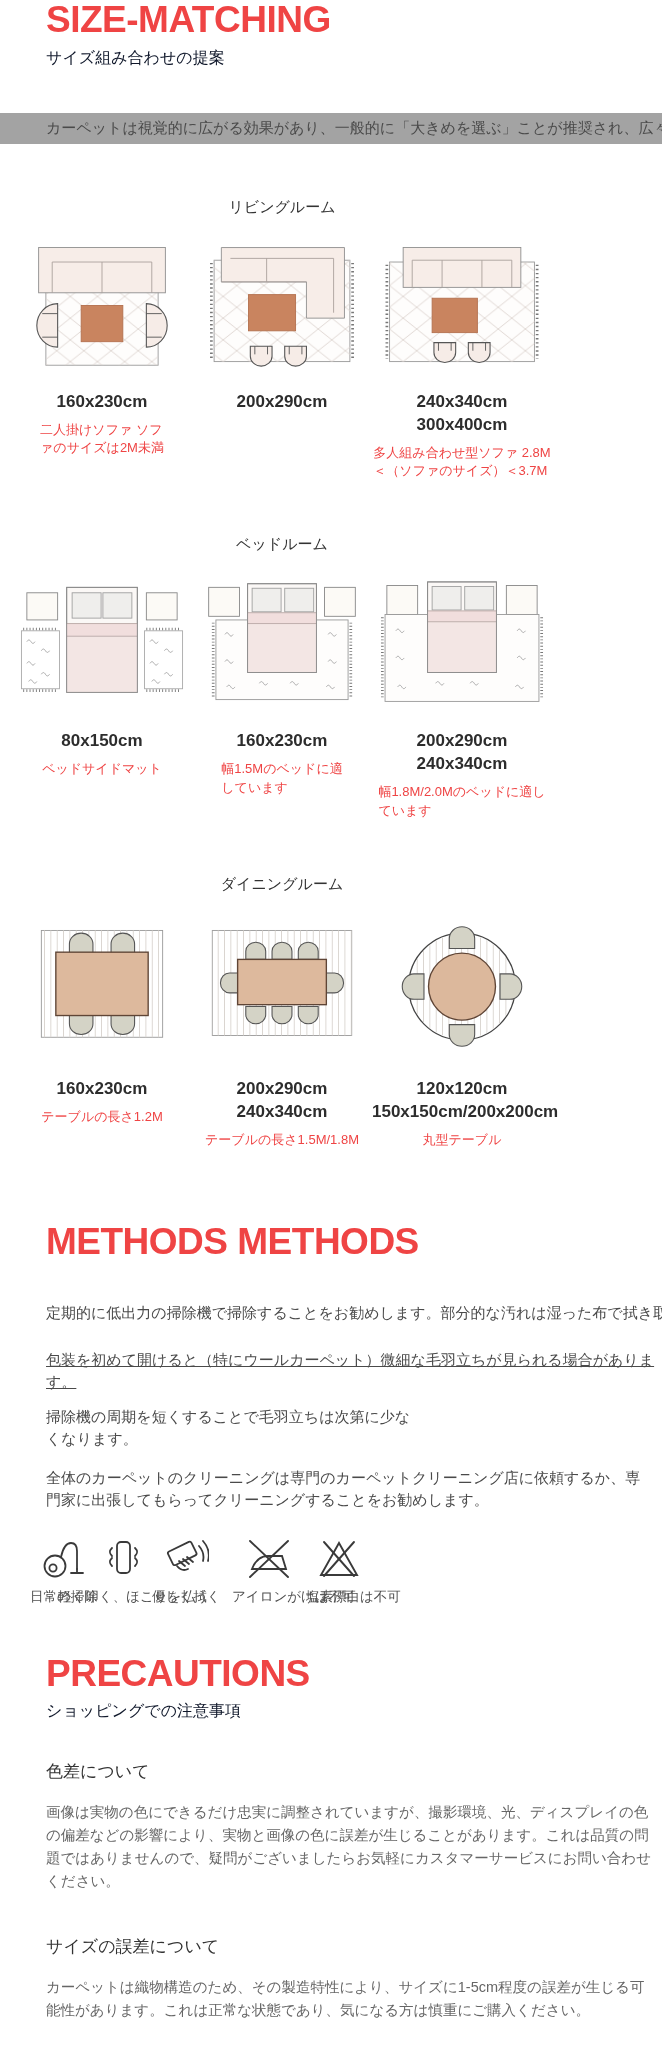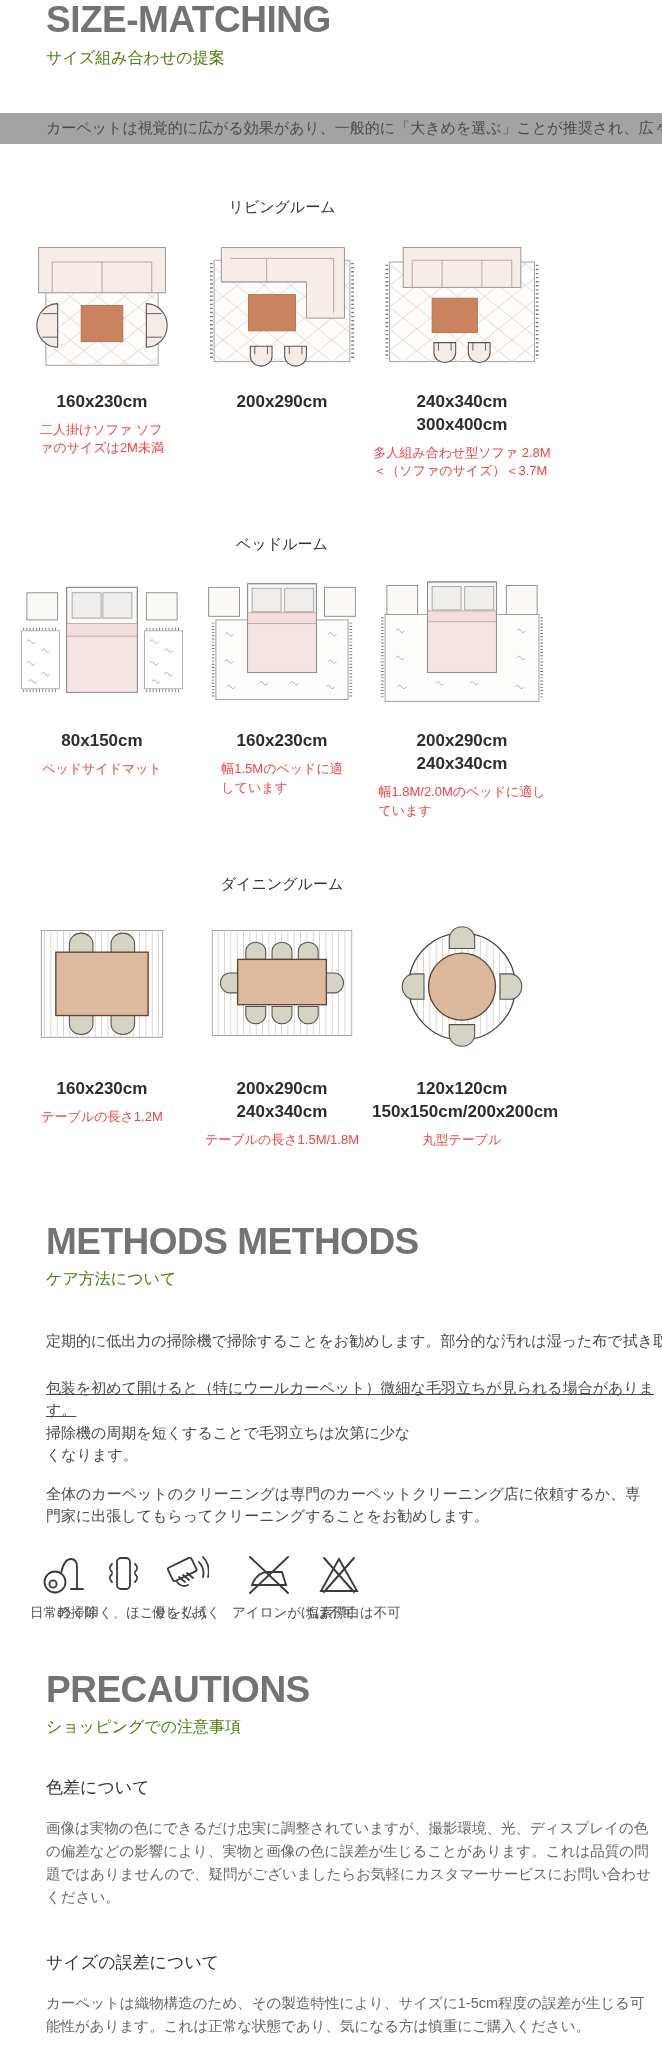--- a/index.html
+++ b/index.html
@@ -1,42 +1,42 @@
 <!DOCTYPE html>
 <html><head>
 <meta charset="utf-8">
 <style>
   html,body{margin:0;padding:0;}
   body{
     width:662px;height:2048px;overflow:hidden;background:#ffffff;
     font-family:"Liberation Sans","DejaVu Sans",sans-serif;color:#333;
   }
   .h1{
-    margin:0 0 0 46px;font-size:37px;font-weight:800;color:#737373;
+    margin:0 0 0 46px;font-size:37px;font-weight:800;color:#ef4444;
     letter-spacing:-0.5px;line-height:1.1;
   }
-  .subtitle{margin:7px 0 0 46px;font-size:16px;color:#4d7c0f;}
+  .subtitle{margin:7px 0 0 46px;font-size:16px;color:#0f172a;}
   .intro{
     margin-top:44px;padding:6px 0 6px 46px;background:#a3a3a3;
     font-size:15px;color:#4a4a4a;white-space:nowrap;overflow:hidden;
   }
   .rooms{width:540px;margin-left:12px;}
   .room-label{margin-top:54px;text-align:center;font-size:15px;color:#333;}
   .diagram-row{display:flex;margin-top:24px;}
   .col{width:180px;text-align:center;}
   .size{margin-top:12px;font-size:17px;font-weight:bold;color:#2d2d2d;line-height:1.35;}
   .cap{
     margin-top:7px;font-size:13px;color:#ef4444;line-height:1.45;
     white-space:pre-line;display:inline-block;text-align:left;
   }
   .cap-wrap{margin-top:0;}
   .npara{margin:0 0 0 46px;font-size:15px;color:#4a4a4a;line-height:1.5;}
   .np1{margin-top:40px;white-space:nowrap;overflow:hidden;}
   .np2{margin-top:24px;text-decoration:underline;}
-  .np3{white-space:pre-line;}
+  .np3{margin-top:12px;white-space:pre-line;}
   .np4{margin-top:16px;max-width:600px;}
   .icons-row{position:relative;margin-top:24px;height:92px;}
   .cicon{position:absolute;top:0;}
   .ilabel{position:absolute;top:52px;font-size:13.5px;color:#4f4f4f;white-space:nowrap;}
   .il1{left:30px;}.il2{left:58px;}.il3{left:152px;}.il4{left:232px;}.il5{left:306px;}
   .psec-head{margin:42px 0 0 46px;font-size:17px;font-weight:500;color:#333;}
   .pbody{margin:18px 0 0 46px;max-width:606px;font-size:14.5px;color:#666;line-height:1.58;}
   svg{display:block;margin:0 auto;}
 </style>
 </head>
@@ -326,21 +326,20 @@
         <div class="size">120x120cm</div>
         <div class="size" style="margin-top:0">150x150cm/200x200cm</div>
         <div class="cap-wrap"><span class="cap">丸型テーブル</span></div>
       </div>
     </div>
   </div>
 </div>
 
 <div>
   <h1 class="h1" style="margin-top:72px">METHODS METHODS</h1>
-  <div class="subtitle">ケア方法について</div>
   <p class="npara np1">定期的に低出力の掃除機で掃除することをお勧めします。部分的な汚れは湿った布で拭き取ってください。</p>
   <p class="npara np2">包装を初めて開けると（特にウールカーペット）微細な毛羽立ちが見られる場合があります。</p>
   <p class="npara np3">掃除機の周期を短くすることで毛羽立ちは次第に少な
 くなります。</p>
   <p class="npara np4">全体のカーペットのクリーニングは専門のカーペットクリーニング店に依頼するか、専門家に出張してもらってクリーニングすることをお勧めします。</p>
 
   <div class="icons-row">
     <svg class="cicon" style="left:40px" width="46" height="46" viewBox="0 0 46 46">
       <g fill="none" stroke="#3a3a3a" stroke-width="1.8" stroke-linecap="round">
         <circle cx="15" cy="30" r="10.5"></circle>

